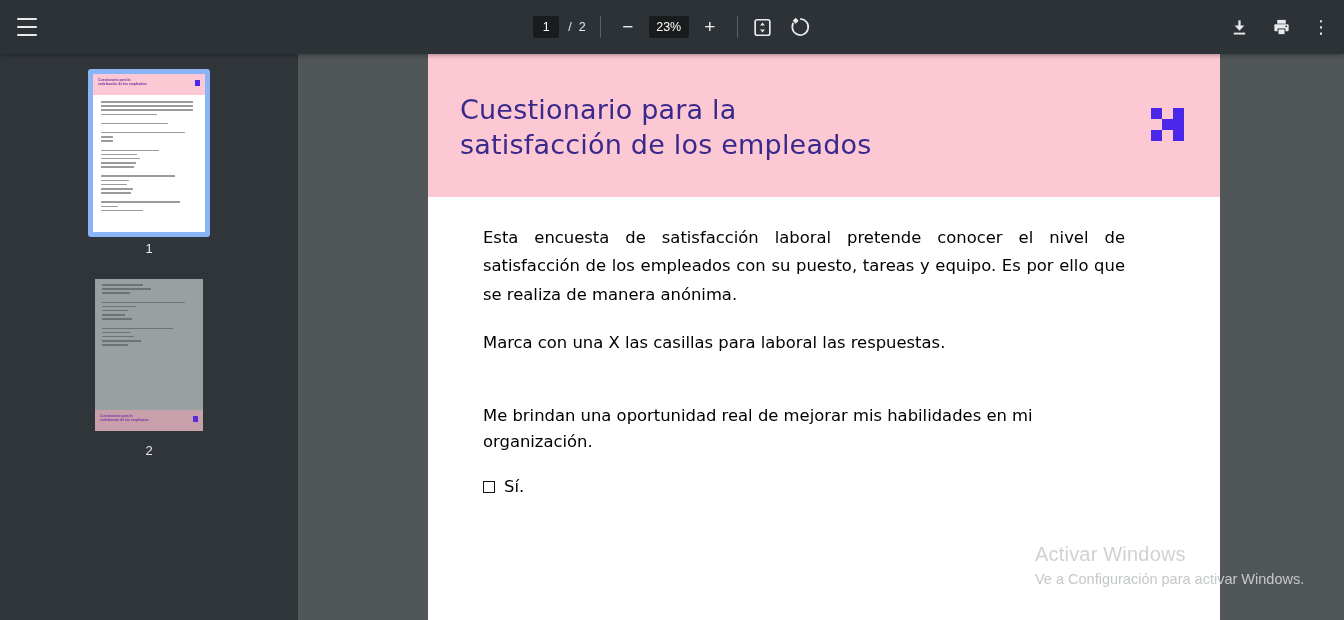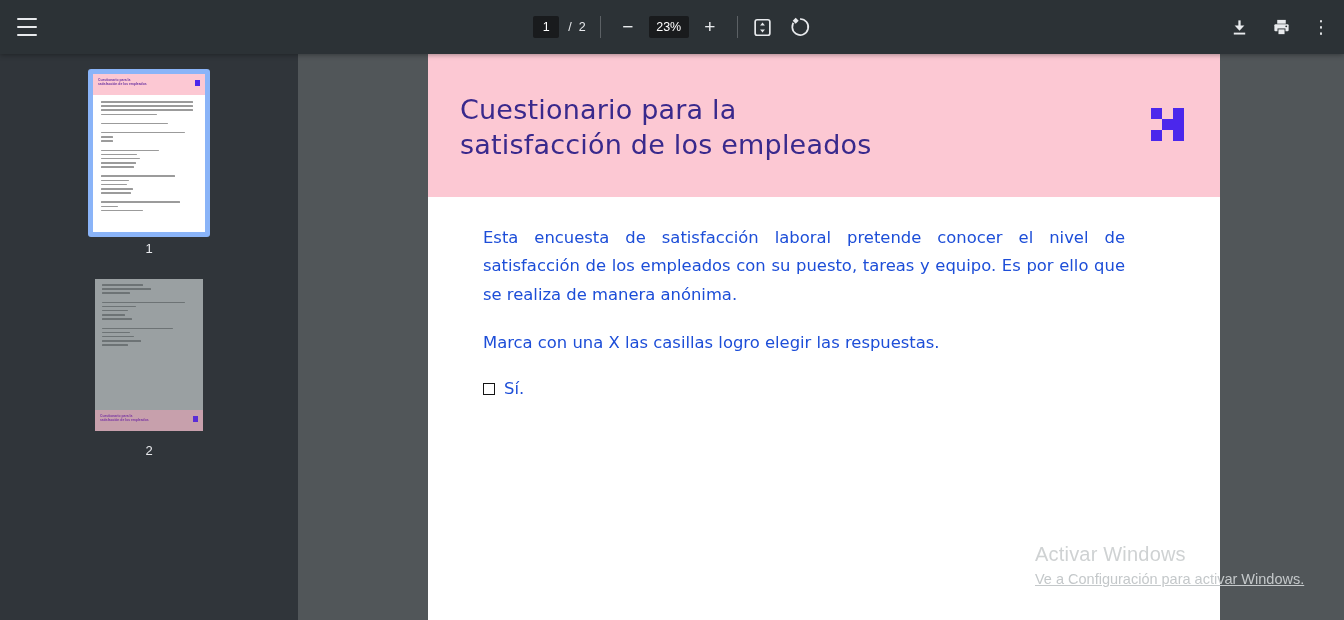--- a/index.html
+++ b/index.html
@@ -103,38 +103,38 @@
   }
   .logo { position:absolute; right:36px; top:54px; width:33px; height:33px; }
   .logo div { position:absolute; background:#4b27ec; }
   .lg-a { left:0; top:0; width:11px; height:11px; }
   .lg-b { left:11px; top:11px; width:11px; height:11px; }
   .lg-c { left:0; top:22px; width:11px; height:11px; }
   .lg-bar { left:22px; top:0; width:11px; height:33px; }
 
   .page-body {
     padding:0 95px 0 55px; font-family:"DejaVu Sans", sans-serif;
-    color:#1d4ed8; font-size:16.4px;
+    color:#000000; font-size:16.4px;
   }
   .para1 { margin-top:27px; line-height:28.4px; text-align:justify; }
   .para2 { margin-top:20px; line-height:28px; }
   .question1 { margin-top:46px; line-height:26px; }
   .question2 { margin-top:39px; line-height:26px; }
   .opt { display:flex; align-items:center; }
   .g1 .opt { margin-top:22px; }
   .g1 .opt .cb { margin-right:9px; }
   .cb {
     flex:0 0 auto; width:12px; height:12px;
     border:1.8px solid #141414; background:#fff; margin-top:1px;
   }
 
   
   .watermark { position:absolute; left:737px; top:489px; pointer-events:none; }
   .wm1 { font-size:20px; color:#cfd2d3; letter-spacing:.2px; }
-  .wm2 { font-size:14.5px; color:#c4c8ca; margin-top:5px; white-space:nowrap;text-decoration:underline; }
+  .wm2 { font-size:14.5px; color:#c4c8ca; margin-top:5px; white-space:nowrap; }
 </style>
 </head>
 <body>
 
 <header class="toolbar">
   <div class="tb-left">
     <button class="icon-btn hamburger">
       <span></span>
         <span></span>
         <span></span>
@@ -268,22 +268,23 @@
       <div class="logo">
         <div class="lg-a"></div>
           <div class="lg-b"></div>
           <div class="lg-c"></div>
           <div class="lg-bar"></div>
       </div>
     </div>
 
     <div class="page-body">
       <p class="para1">Esta encuesta de satisfacción laboral pretende conocer el nivel de satisfacción de los empleados con su puesto, tareas y equipo. Es por ello que se realiza de manera anónima.</p>
-      <p class="para2">Marca con una X las casillas logro elegir las respuestas.</p>
-
+      <p class="para2">Marca con una X las casillas para laboral las respuestas.</p>
+
+      <p class="question1">Me brindan una oportunidad real de mejorar mis habilidades en mi organización.</p>
       <div class="g1">
         <div class="opt">
           <span class="cb"></span>
           <span>Sí.</span>
         </div>
       </div>
 
 
     </div>
   </section>

